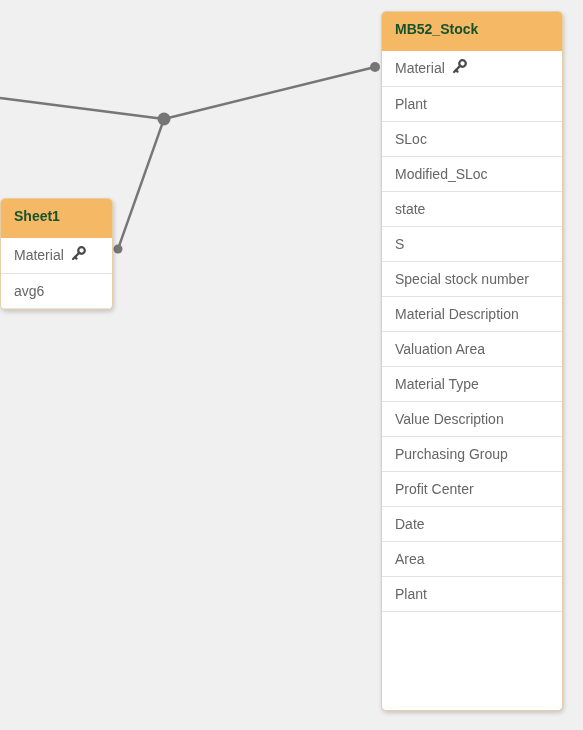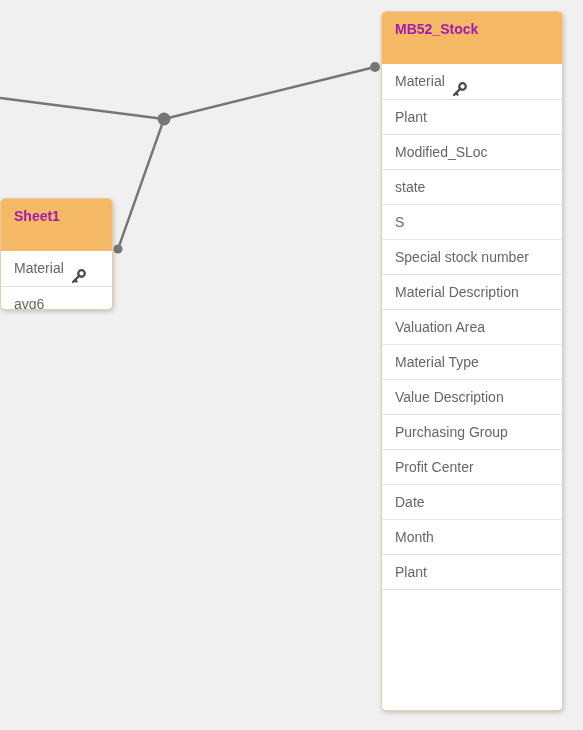--- a/index.html
+++ b/index.html
@@ -35,43 +35,42 @@
     background: #ffffff;
     border: 1px solid #e6cfa8;
     border-radius: 5px;
     box-shadow: 1px 2px 4px rgba(0,0,0,0.18);
     box-sizing: border-box;
     overflow: hidden;
   }
 
   .table-header {
     background: #f5b864;
-    color: #a21caf;
+    color: #14532d;
     font-weight: bold;
     font-size: 14px;
-    height: 52px;
+    height: 39px;
     line-height: 35px;
     padding: 0 0 0 13px;
     box-sizing: border-box;
     white-space: nowrap;
     overflow: hidden;
   }
 
   .field-row {
     height: 35px;
     line-height: 35px;
     border-top: 1px solid #e3e3e3;
     padding: 0 0 0 13px;
     box-sizing: border-box;
     font-size: 14px;
     color: #666666;
     white-space: nowrap;
     overflow: hidden;
     display: flex;
-    align-items: center;
   }
   .field-row.first {
     border-top: none;
   }
   .field-row.empty {
     color: transparent;
   }
 
   .field-label {
     display: inline-block;
@@ -138,20 +137,23 @@
           <circle cx="11.2" cy="4.8" r="3.5" fill="none" stroke="#4a4a4a" stroke-width="2.4"></circle>
           <path d="M8.9 7.1 L2.2 13.8" stroke="#4a4a4a" stroke-width="2.4" stroke-linecap="round" fill="none"></path>
           <path d="M4.2 11.8 L5.9 13.5" stroke="#4a4a4a" stroke-width="2.4" stroke-linecap="round" fill="none"></path>
         </svg>
       </span>
     </div>
     <div class="field-row">
       <span class="field-label">Plant</span>
     </div>
     <div class="field-row">
+      <span class="field-label">SLoc</span>
+    </div>
+    <div class="field-row">
       <span class="field-label">Modified_SLoc</span>
     </div>
     <div class="field-row">
       <span class="field-label">state</span>
     </div>
     <div class="field-row">
       <span class="field-label">S</span>
     </div>
     <div class="field-row">
       <span class="field-label">Special stock number</span>
@@ -171,21 +173,21 @@
     <div class="field-row">
       <span class="field-label">Purchasing Group</span>
     </div>
     <div class="field-row">
       <span class="field-label">Profit Center</span>
     </div>
     <div class="field-row">
       <span class="field-label">Date</span>
     </div>
     <div class="field-row">
-      <span class="field-label">Month</span>
+      <span class="field-label">Area</span>
     </div>
     <div class="field-row">
       <span class="field-label">Plant</span>
     </div>
     <div class="field-row empty">
       <span class="field-label"></span>
     </div>
   </div>
 
 </div>

